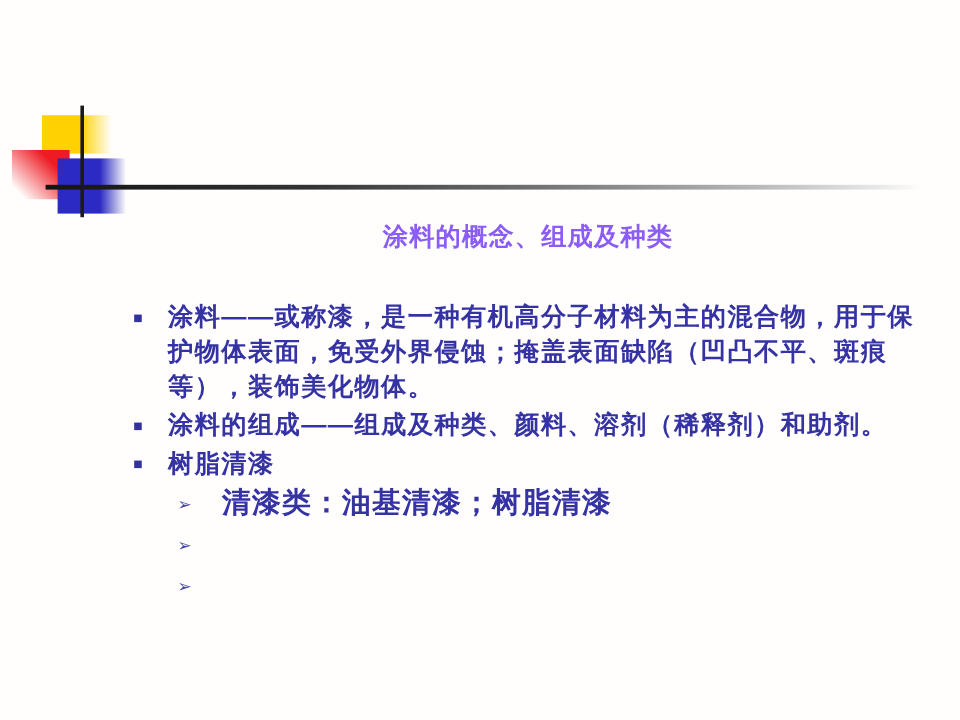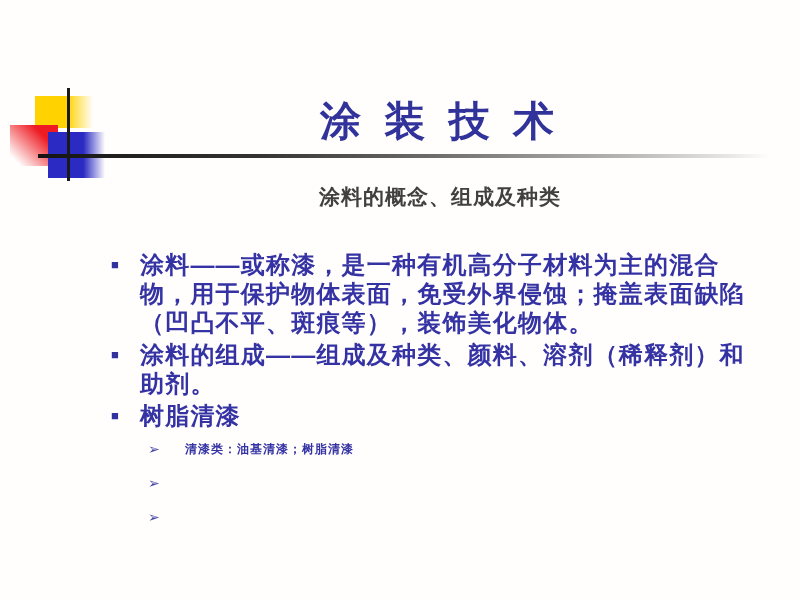--- a/index.html
+++ b/index.html
@@ -45,69 +45,68 @@
     position: absolute; left: 90px; top: 94px; width: 700px;
     text-align: center;
     font-size: 41px; font-weight: bold; letter-spacing: 6px;
     color: #32329b;
     white-space: nowrap;
   }
   .subtitle {
     position: absolute; left: 90px; top: 183px; width: 700px;
     text-align: center;
     font-size: 21px; font-weight: bold; letter-spacing: 1px;
-    color: #404040;
+    color: #8b5cf6;
     white-space: nowrap;
   }
 
   
   .content {
     position: absolute; left: 105px; top: 250px; width: 672px;
     color: #3533a4;
   }
   .bullet-row { display: flex; align-items: flex-start; margin-bottom: 3px; }
   .bullet-marker {
     flex: 0 0 35px;
     padding-left: 6px;
     font-size: 13px; line-height: 29px;
     color: #32329e;
   }
   .bullet-text {
     width: 628px;
-    font-size: 24px; font-weight: bold; letter-spacing: 1.2px;
+    font-size: 21px; font-weight: bold; letter-spacing: 1.2px;
     line-height: 29px;
     color: #3533a4;
   }
   .sub-row { display: flex; align-items: flex-start; padding-left: 43px; margin-bottom: 2px; }
   .sub-marker {
     flex: 0 0 37px;
     font-size: 14px; line-height: 32px;
     color: #4747a8;
   }
   .sub-text {
-    font-size: 12px; font-weight: bold; letter-spacing: 1px;
+    font-size: 24px; font-weight: bold; letter-spacing: 1px;
     line-height: 32px;
     color: #3533a4;
     white-space: nowrap;
   }
 </style>
 </head>
 <body>
 
 <div class="slide">
 
   <div class="deco">
     <div class="sq-yellow"></div>
     <div class="sq-red"></div>
     <div class="sq-blue"></div>
     <div class="vline"></div>
     <div class="hline"></div>
   </div>
 
-  <div class="title">涂 装 技 术</div>
   <div class="subtitle">涂料的概念、组成及种类</div>
 
   <div class="content">
 
     <div class="bullet-row">
       <span class="bullet-marker">■</span>
       <div class="bullet-text">涂料——或称漆，是一种有机高分子材料为主的混合物，用于保护物体表面，免受外界侵蚀；掩盖表面缺陷（凹凸不平、斑痕等），装饰美化物体。</div>
     </div>
 
     <div class="bullet-row">

